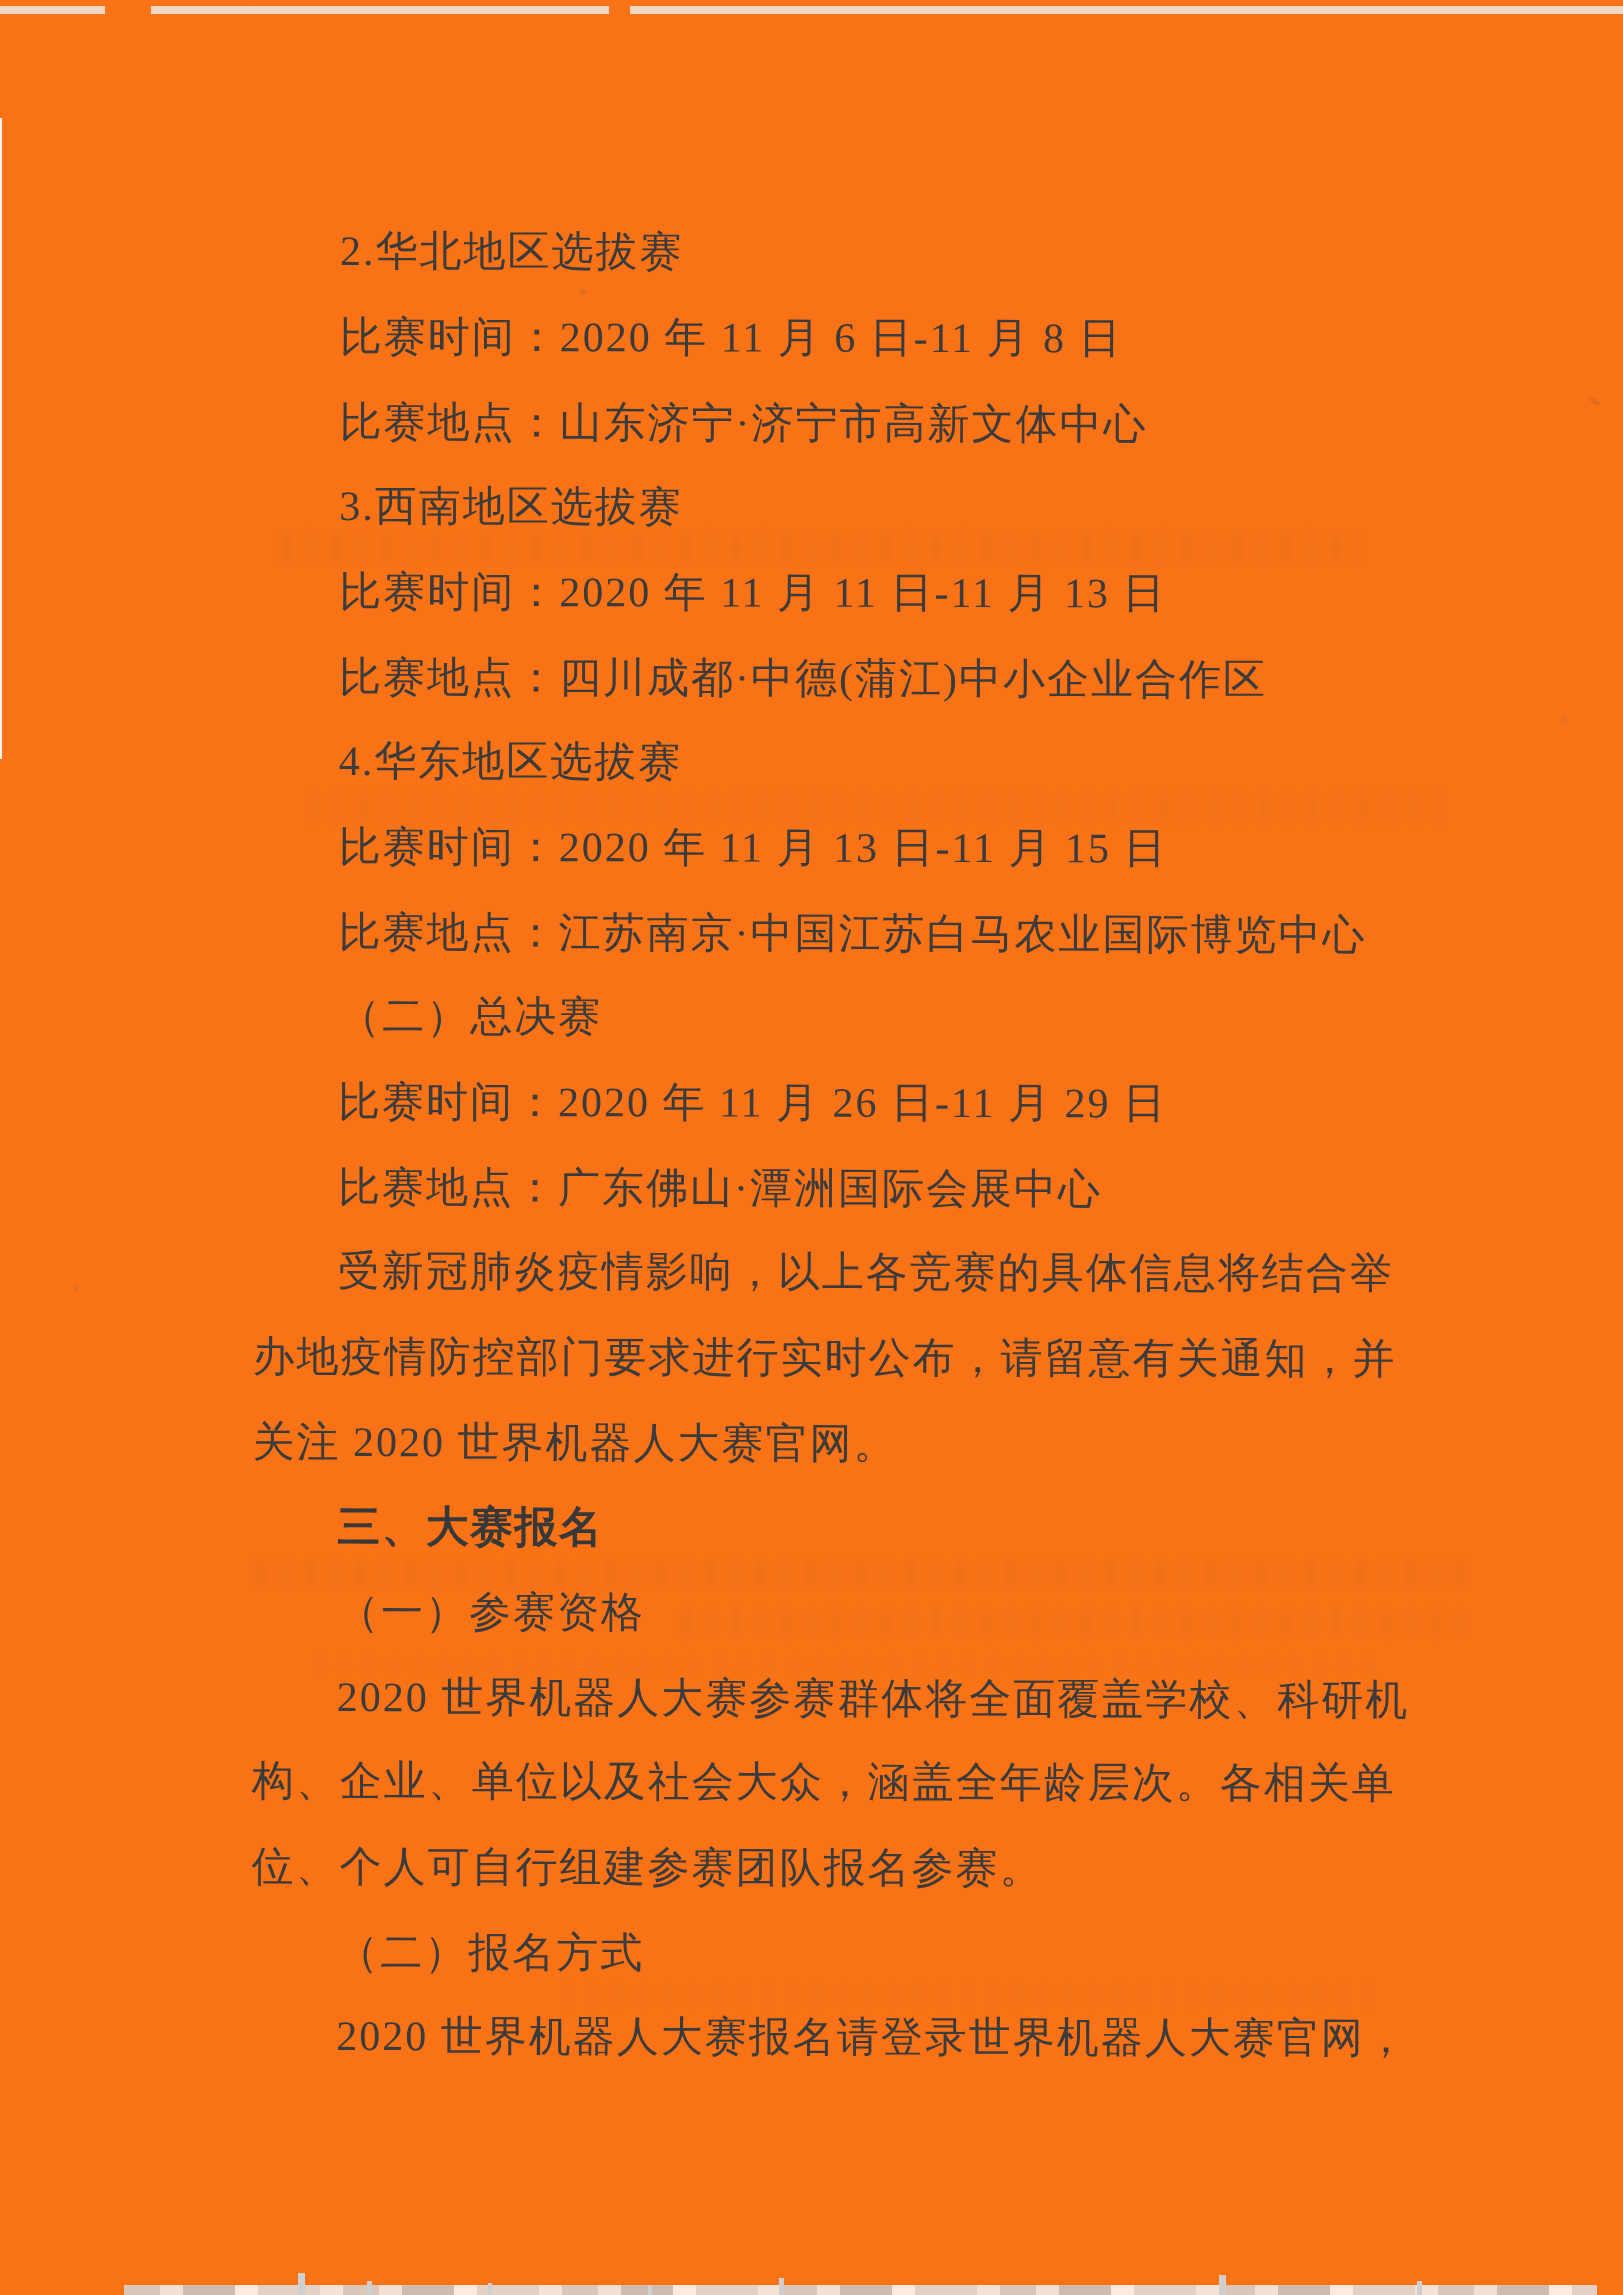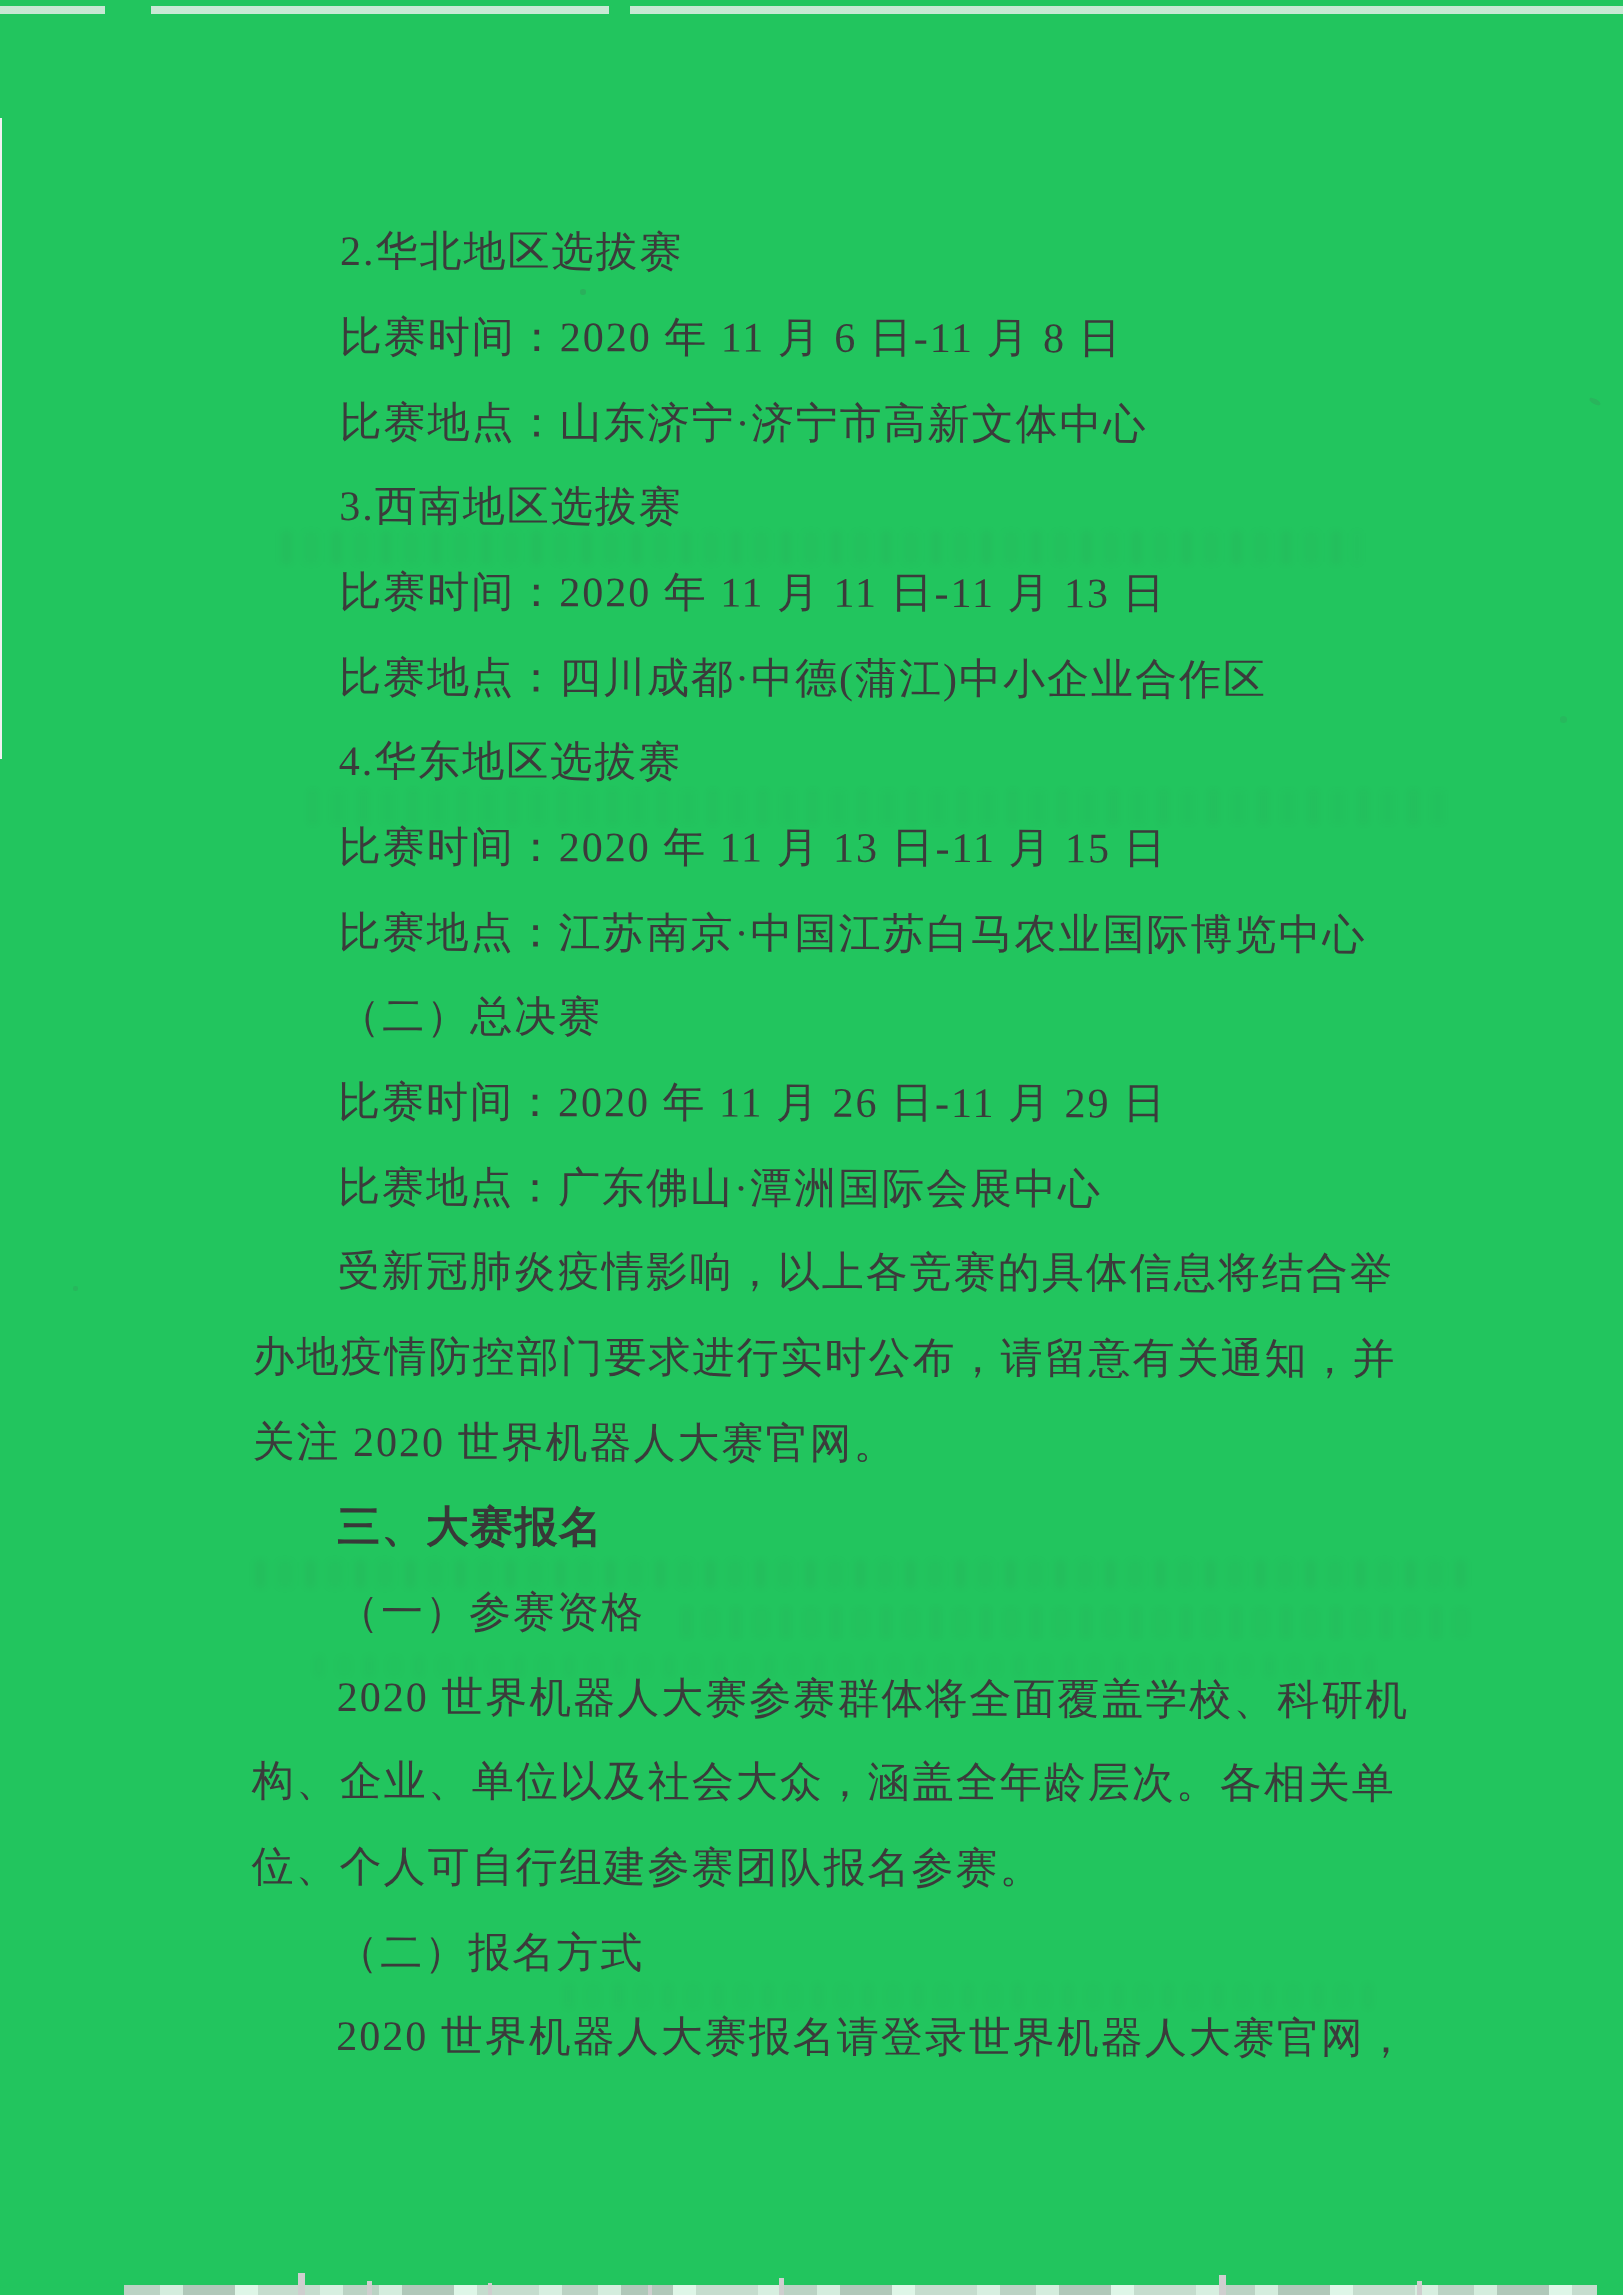--- a/index.html
+++ b/index.html
@@ -3,21 +3,21 @@
 <meta charset="utf-8">
 <style>
   html,body{margin:0;padding:0;}
   body{
     width:1623px;height:2295px;
     background:#fefefe;
     font-family:"Liberation Serif","DejaVu Serif",serif;
     overflow:hidden;
   }
   .page{
-    position:relative;width:1623px;height:2295px;background:#22c55e;
+    position:relative;width:1623px;height:2295px;background:#f97316;
   }
   
   .text{
     position:absolute;left:0;top:209px;width:1623px;
     transform:rotate(0.12deg);transform-origin:left top;
     color:#3b3b3b;
     font-size:42px;
     letter-spacing:2px;
   }
   .line{

